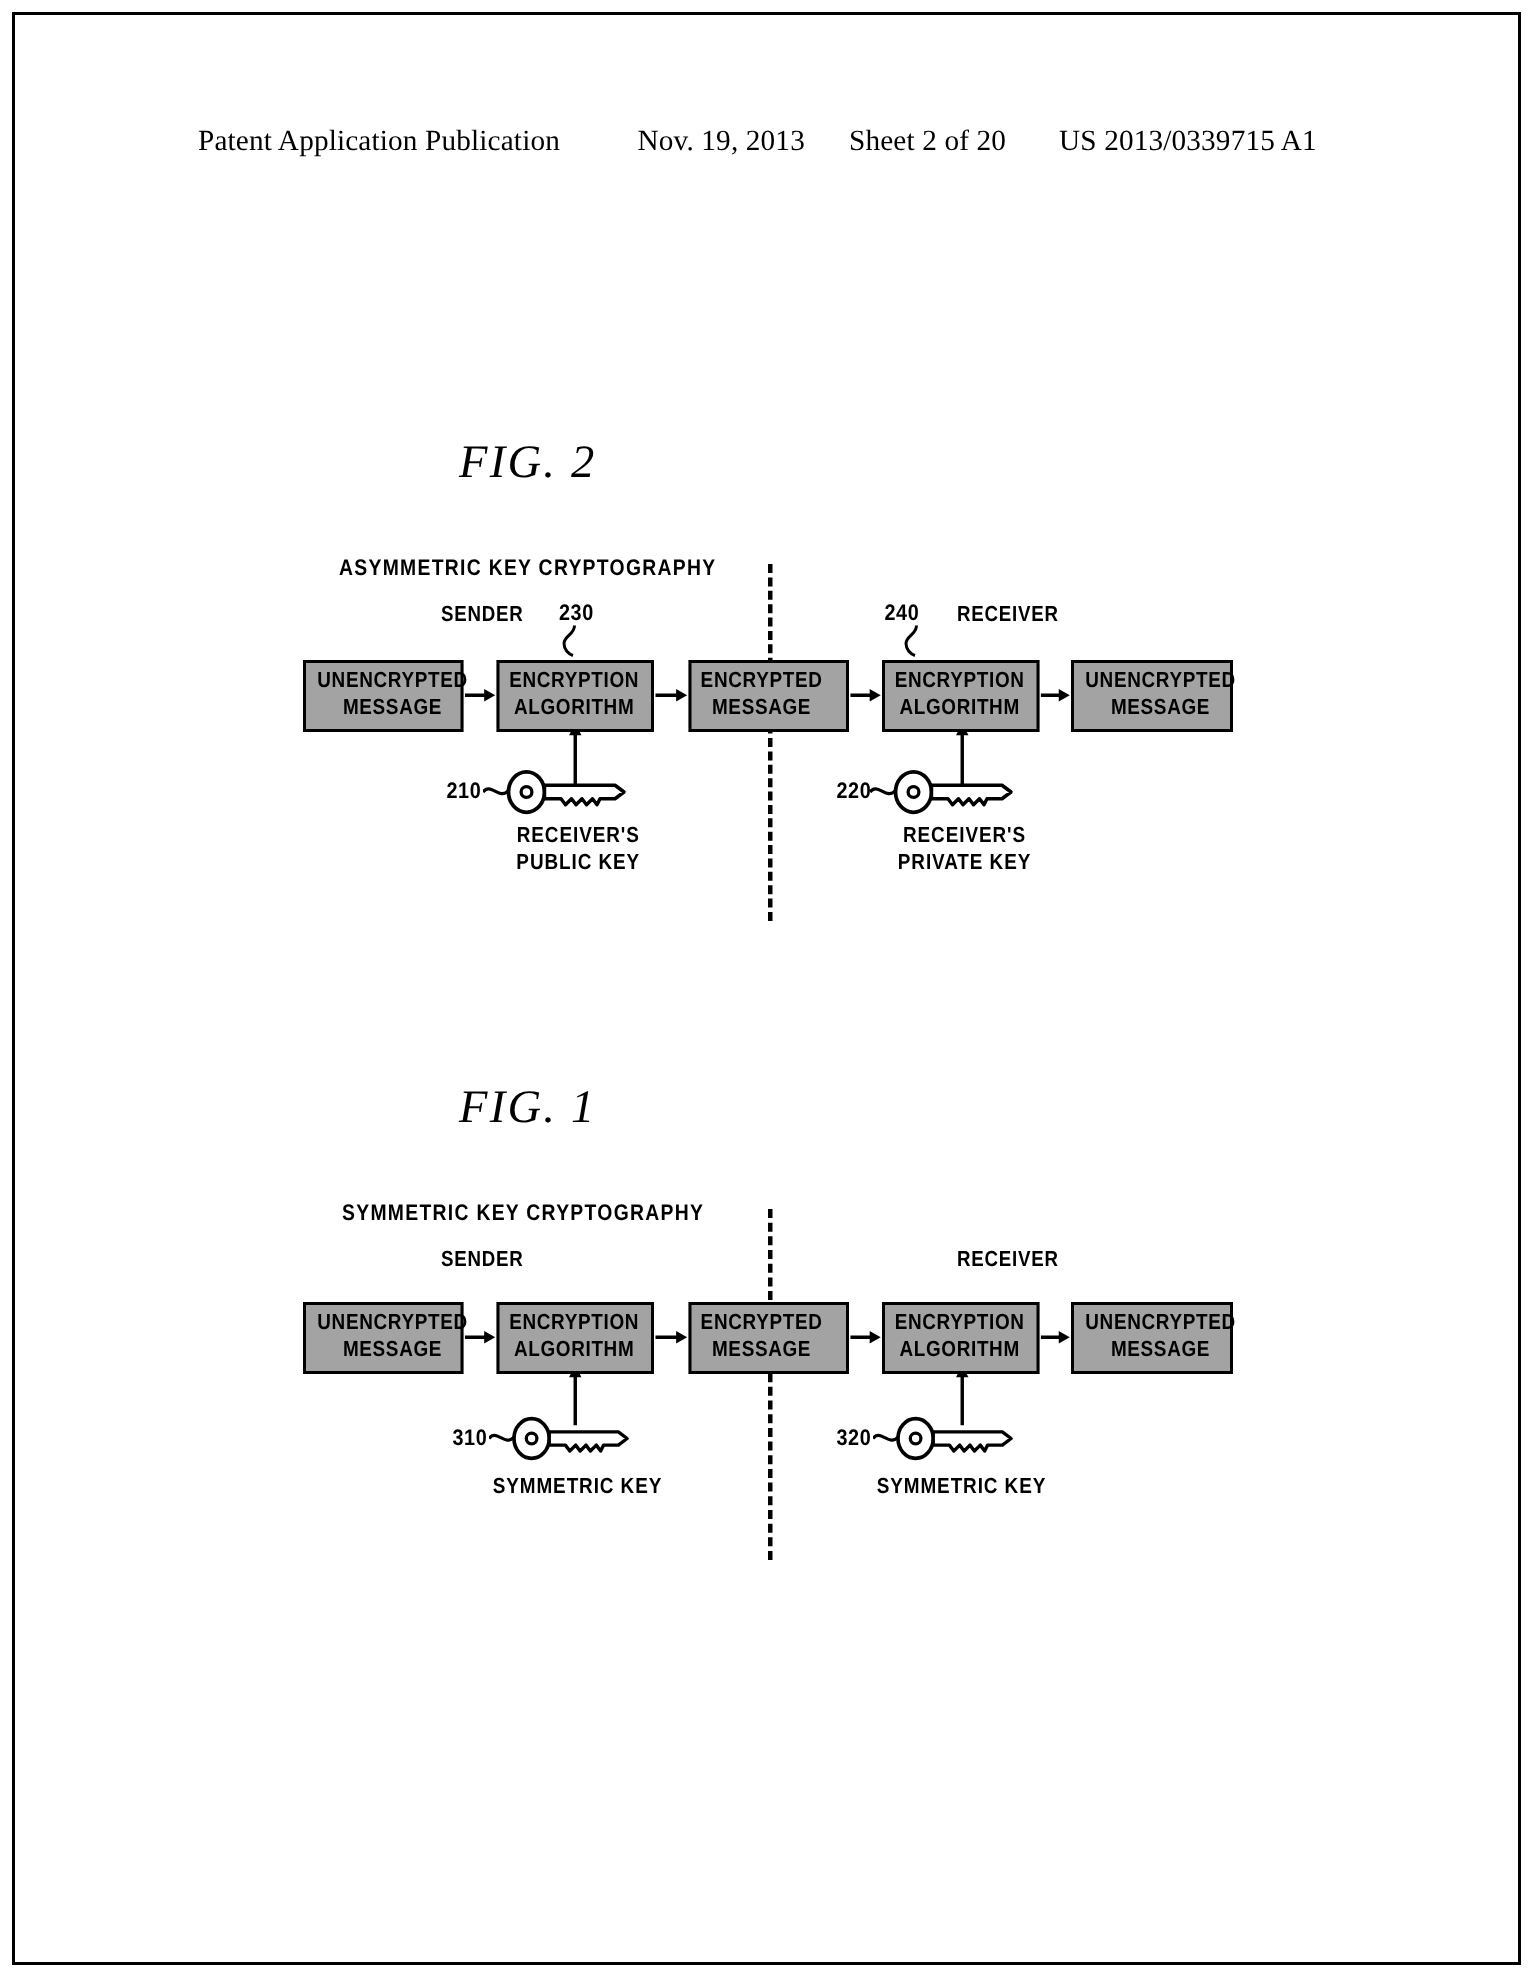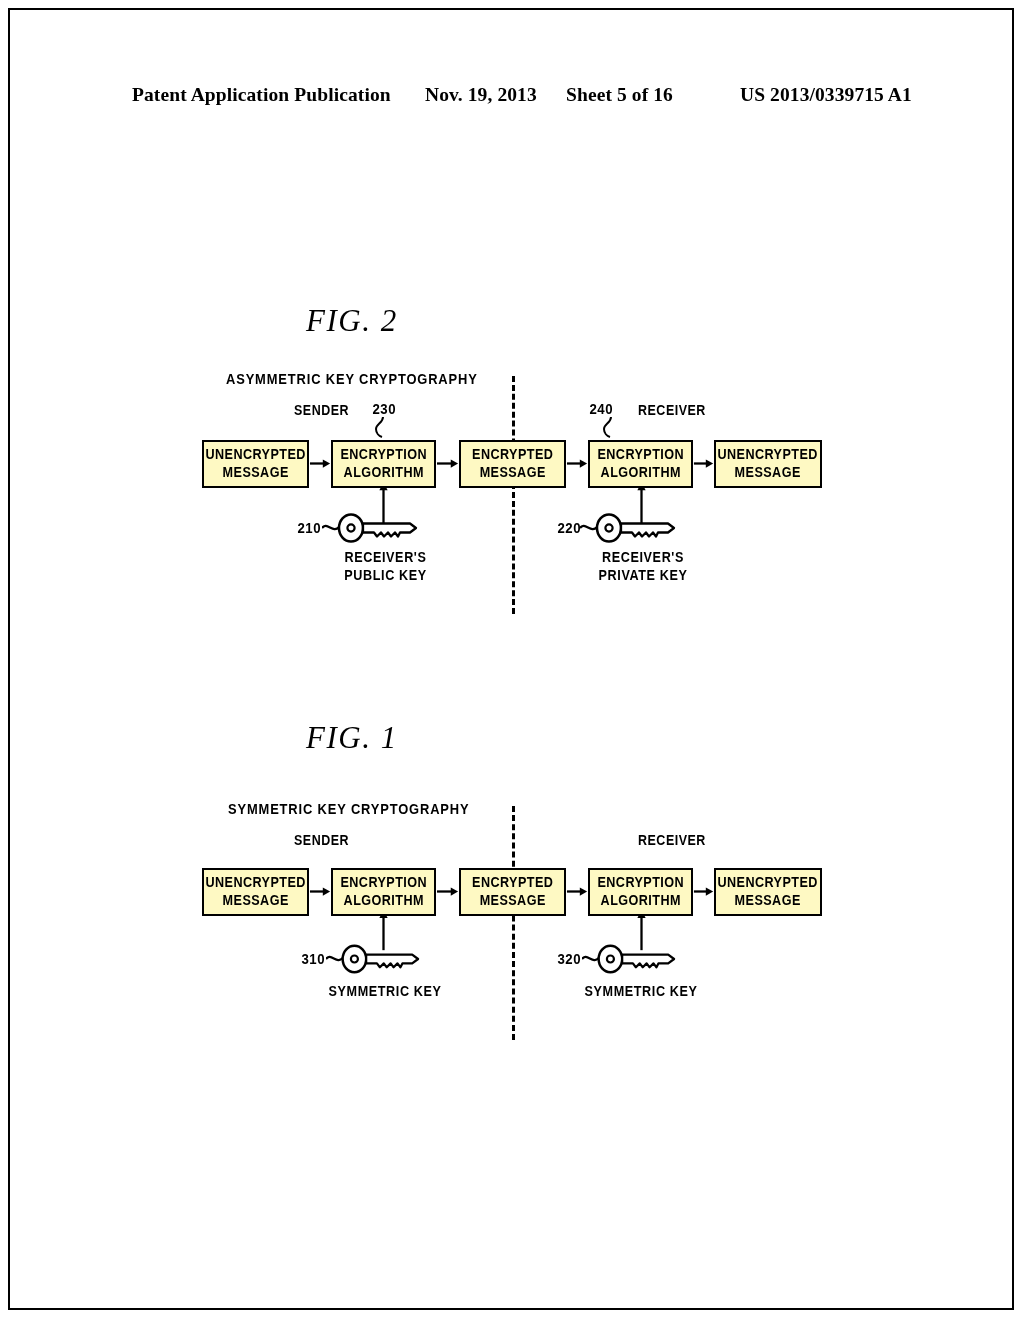--- a/index.html
+++ b/index.html
@@ -31,45 +31,45 @@
   
   .pub-header {
     position: absolute;
     left: 0;
     top: 84px;
     width: 907px;
     height: 26px;
     display: flex;
     align-items: baseline;
     font-family: "Liberation Serif", serif;
-    font-weight: bold;
+    font-weight: normal;
     font-size: 19.5px;
     letter-spacing: 0.1px;
     white-space: nowrap;
   }
   .hdr-title   { position: absolute; left: 132px; }
   .hdr-date    { position: absolute; left: 425px; }
   .hdr-sheet   { position: absolute; left: 566px; }
-  .hdr-number  { position: absolute; left: 740px; text-align: center; }
+  .hdr-number  { position: absolute; left: 706px; text-align: center; }
 
   
   .figure { position: absolute; left: 0; width: 1024px; }
   #figure-2 { top: 290px; }
   #figure-3 { top: 720px; }
 
   .fig-caption {
     position: absolute;
     font-family: "Liberation Serif", serif;
     font-style: italic;
     font-size: 31px;
     font-weight: normal;
     letter-spacing: 1.5px;
     white-space: nowrap;
   }
-  #figure-2 .fig-caption { left: 306px; top: 13px; }
+  #figure-2 .fig-caption { left: 306px; top: 0px; }
   #figure-3 .fig-caption { left: 306px; top: 0px; }
 
   
   .draw-text {
     position: absolute;
     font-family: "Liberation Sans", sans-serif;
     font-size: 14.5px;
     font-weight: bold;
     letter-spacing: 0.6px;
     transform: scaleX(0.86);
@@ -77,25 +77,25 @@
     white-space: nowrap;
     line-height: 1.18;
   }
 
   .diagram-title { font-size: 15px; letter-spacing: 1px; }
 
   
   .proc-box {
     position: absolute;
     border: 2.5px solid #000;
-    background: #fef9c3;
+    background: #a3a3a3;
     box-sizing: border-box;
     display: flex;
     align-items: center;
-    justify-content: center;
+    justify-content: flex-start;
     z-index: 3;
   }
   .proc-box .box-label {
     font-family: "Liberation Sans", sans-serif;
     font-size: 14.5px;
     font-weight: bold;
     letter-spacing: 0.5px;
     text-align: center;
     line-height: 1.22;
     transform: scaleX(0.87);
@@ -138,21 +138,21 @@
   }
 </style>
 </head>
 <body>
 
 <div class="page-frame"></div>
 
 <div class="pub-header">
   <span class="hdr-title">Patent Application Publication</span>
   <span class="hdr-date">Nov. 19, 2013</span>
-  <span class="hdr-sheet">Sheet 5 of 16</span>
+  <span class="hdr-sheet">Sheet 2 of 20</span>
   <span class="hdr-number">US 2013/0339715 A1</span>
 </div>
 
 <div class="figure" id="figure-2">
 
   <div class="fig-caption">FIG. 2</div>
 
   <div class="draw-text diagram-title" style="left:226px; top:80px;">ASYMMETRIC KEY CRYPTOGRAPHY</div>
   <div class="draw-text" style="left:294px; top:112px;">SENDER</div>
   <div class="ref-num" style="left:371px; top:110px;">230</div>

